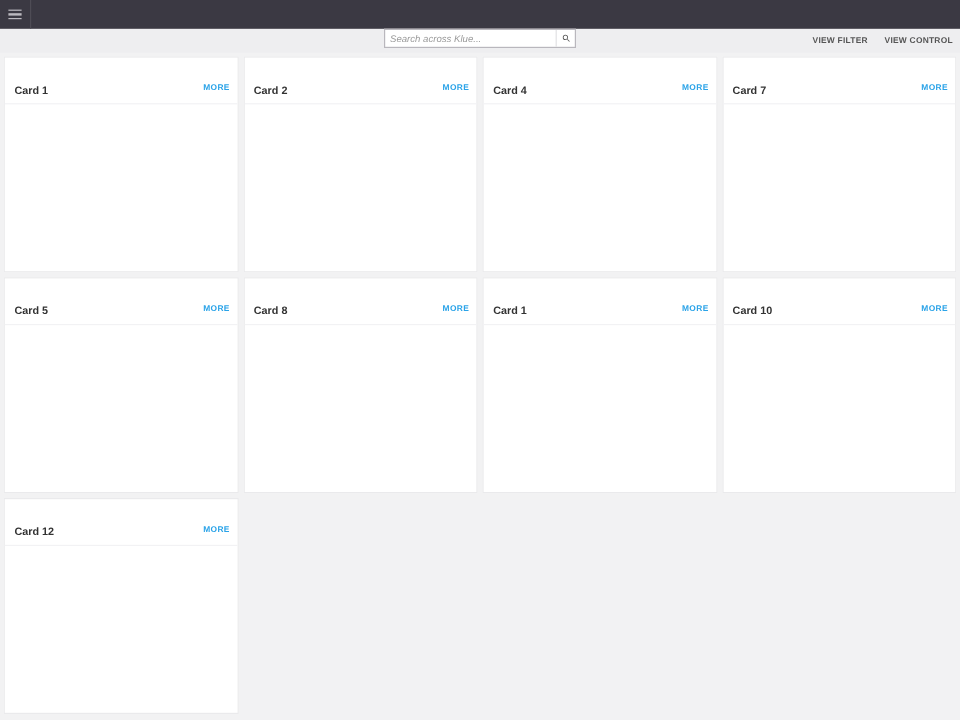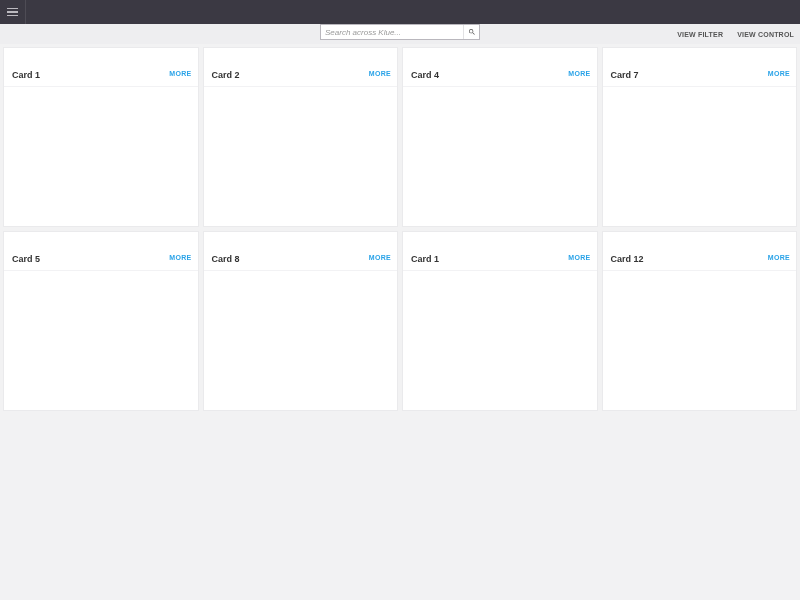--- a/index.html
+++ b/index.html
@@ -164,17 +164,23 @@
       </div>
     </div>
     <div class="card">
       <div class="card-header">
         <span class="card-title">Card 1</span>
         <span class="card-more">MORE</span>
       </div>
     </div>
     <div class="card">
       <div class="card-header">
+        <span class="card-title">Card 10</span>
+        <span class="card-more">MORE</span>
+      </div>
+    </div>
+    <div class="card">
+      <div class="card-header">
         <span class="card-title">Card 12</span>
         <span class="card-more">MORE</span>
       </div>
     </div>
   </div>
 
 </body></html>

